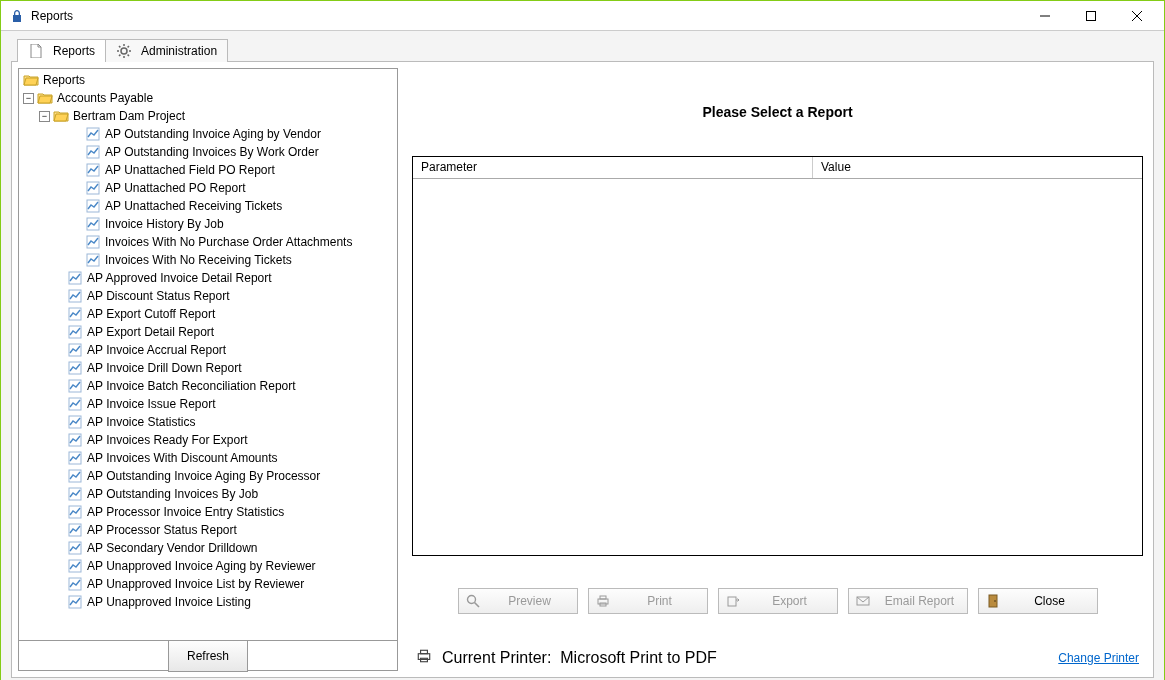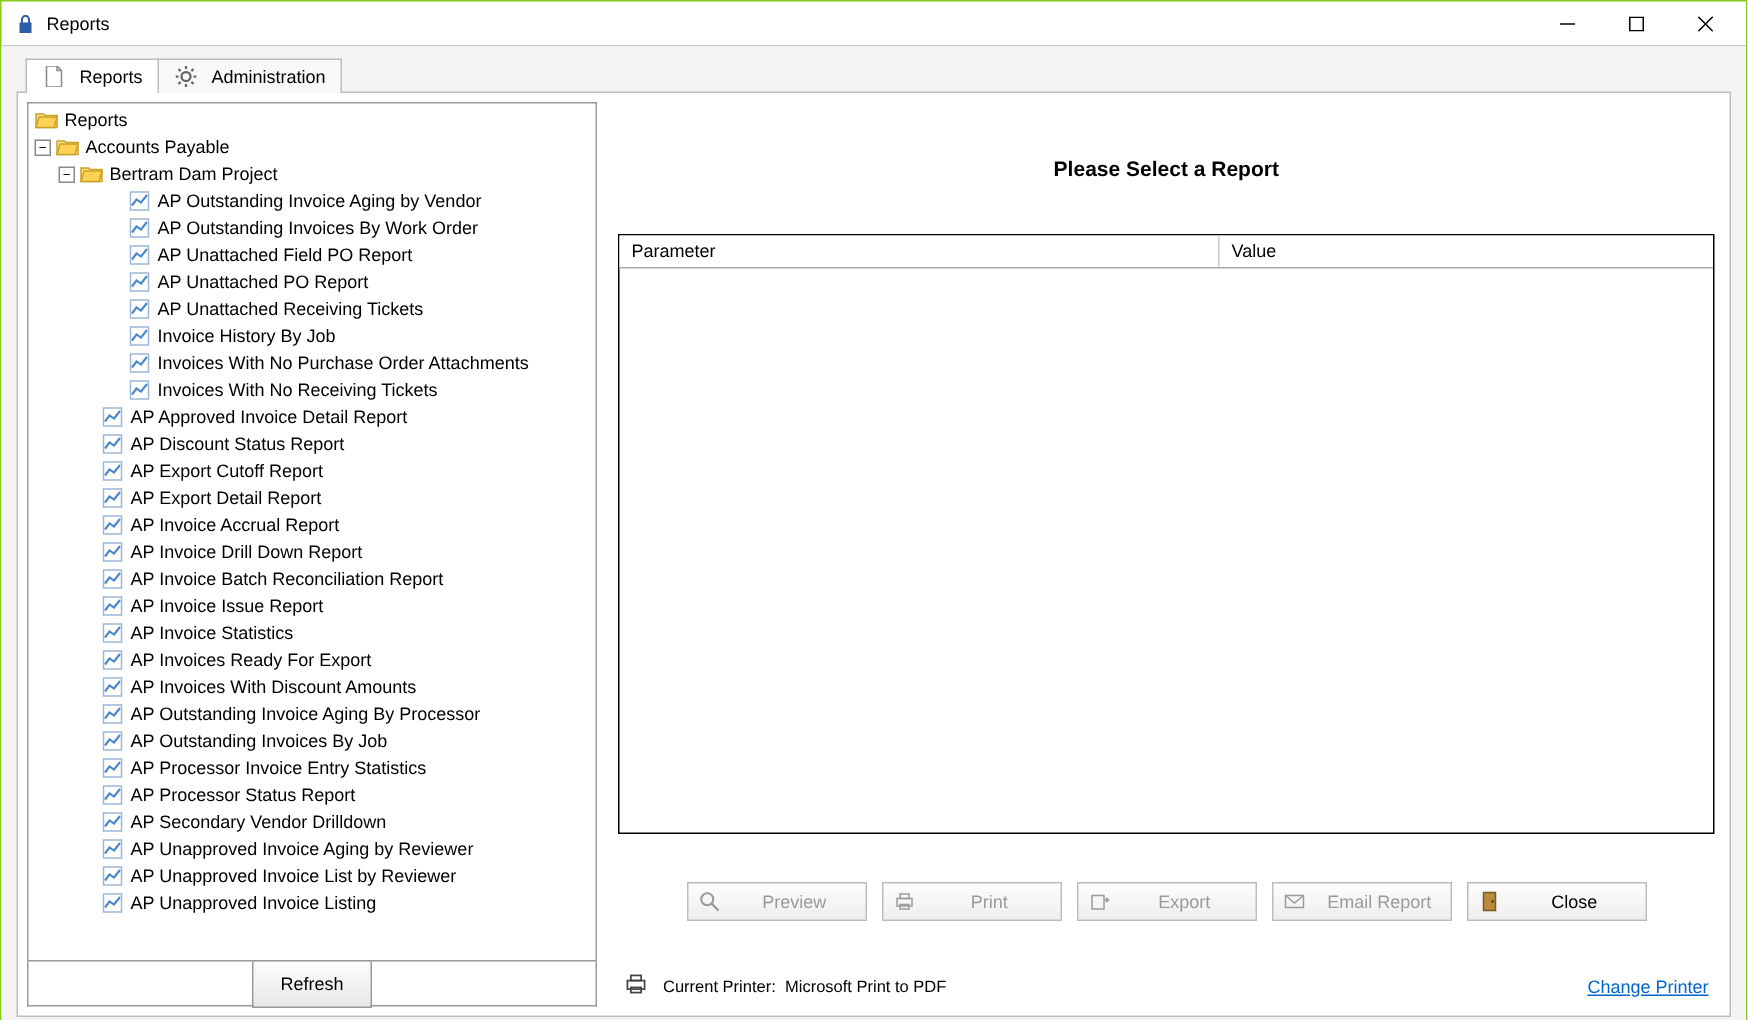--- a/index.html
+++ b/index.html
@@ -33,21 +33,21 @@
   .param-header .col { border-right:1px solid #ccc; padding:3px 8px; font-size:12px; }
   .param-header .col:first-child { width:400px; }
   .param-header .col:last-child { flex:1; border-right:none; }
   .param-body { flex:1; }
   .action-row { display:flex; justify-content:center; gap:10px; margin-top:16px; }
   .abtn { width:120px; height:26px; border:1px solid #bbb; background:linear-gradient(#fdfdfd,#eeeeee); display:flex; align-items:center; gap:8px; padding:0 6px; font-size:12px; }
   .abtn.disabled { color:#9a9a9a; }
   .abtn .aicon { width:16px; height:16px; display:flex; align-items:center; justify-content:center; }
   .abtn .albl { flex:1; text-align:center; }
   .footer { display:flex; align-items:center; margin-top:18px; padding:0 4px; }
-  .footer .plabel { margin-left:10px; font-size:11px; }
+  .footer .plabel { margin-left:10px; font-size:16px; }
   .footer .flex { flex:1; }
   .footer .link { color:#0066cc; text-decoration:underline; font-size:12px; cursor:pointer; }
   
   .tree-scroll::-webkit-scrollbar { width:17px; }
   .tree-scroll::-webkit-scrollbar-track { background:#f0f0f0; border-left:1px solid #ddd;}
   .tree-scroll::-webkit-scrollbar-thumb { background:#c2c2c2; border:1px solid #aaa; }
 </style>
 </head>
 <body>
 

